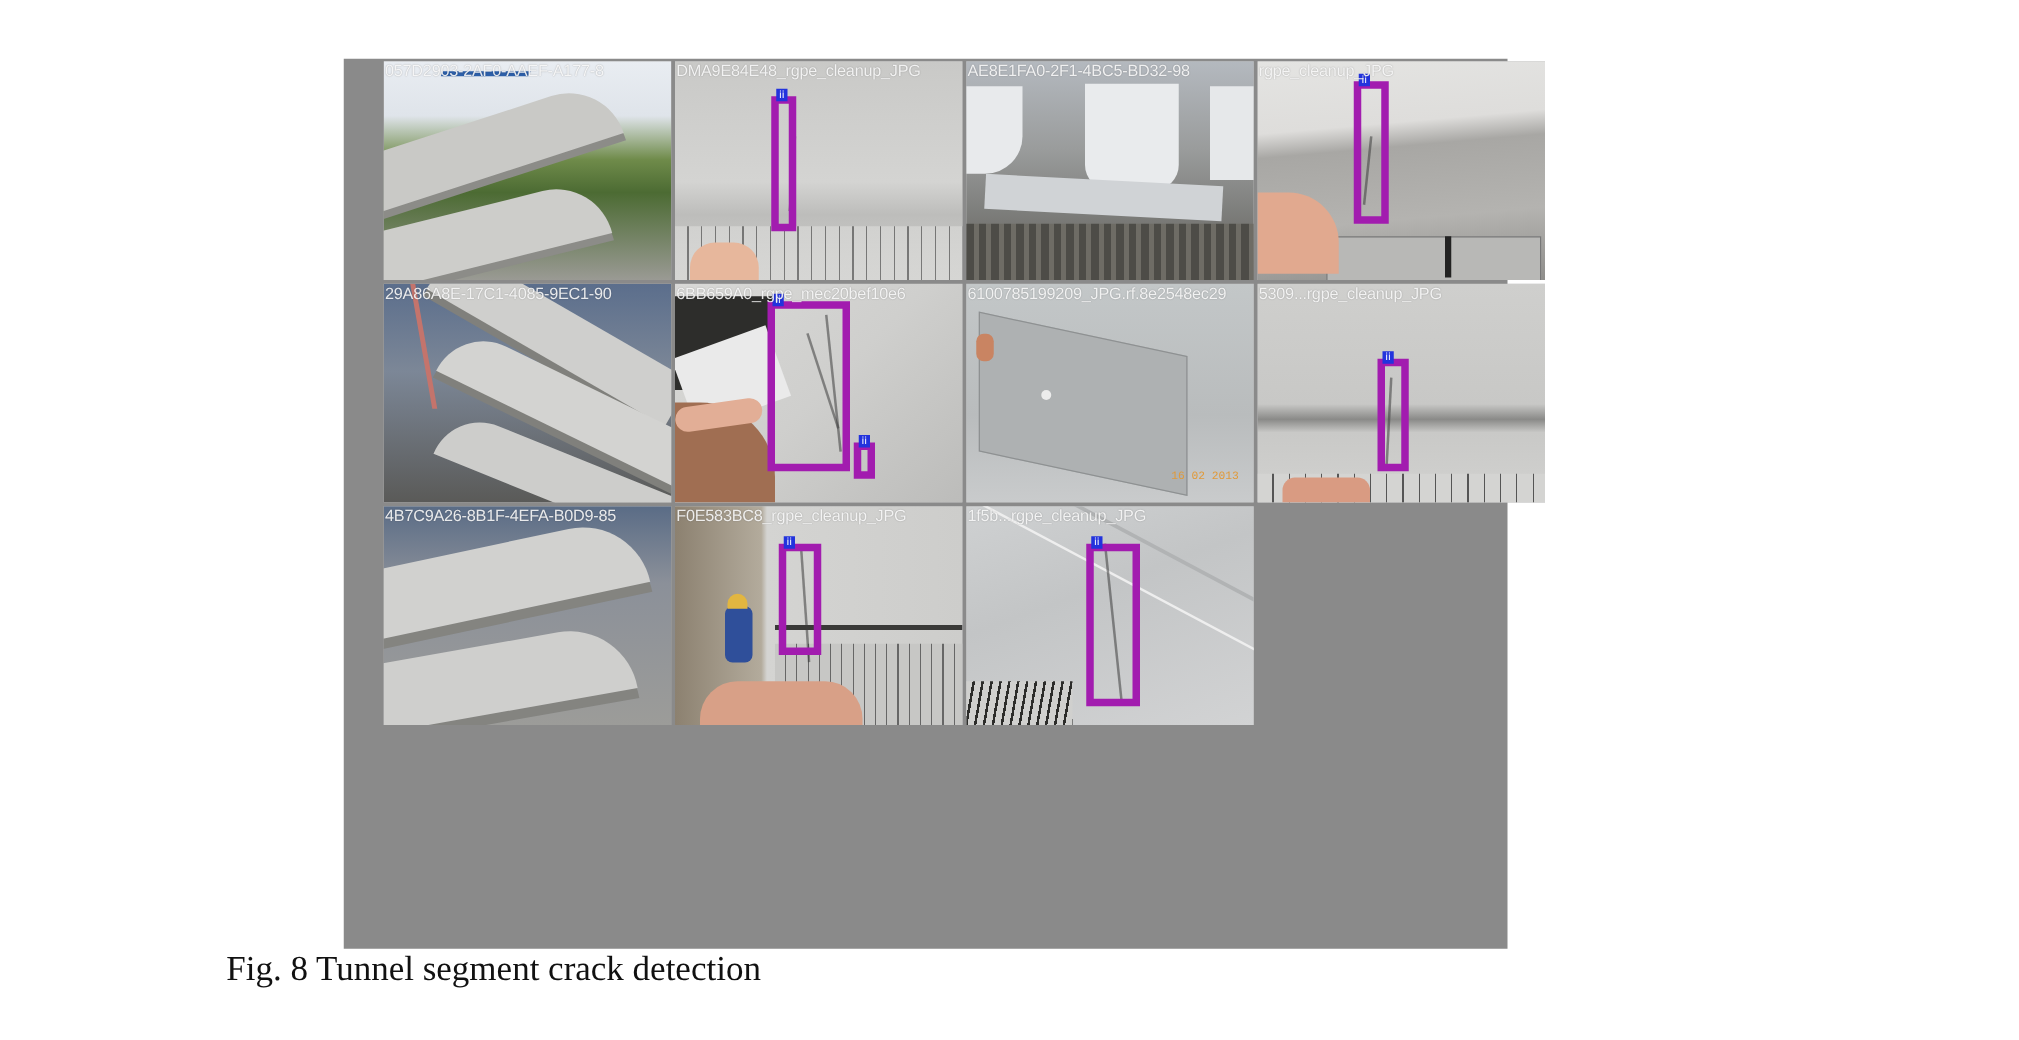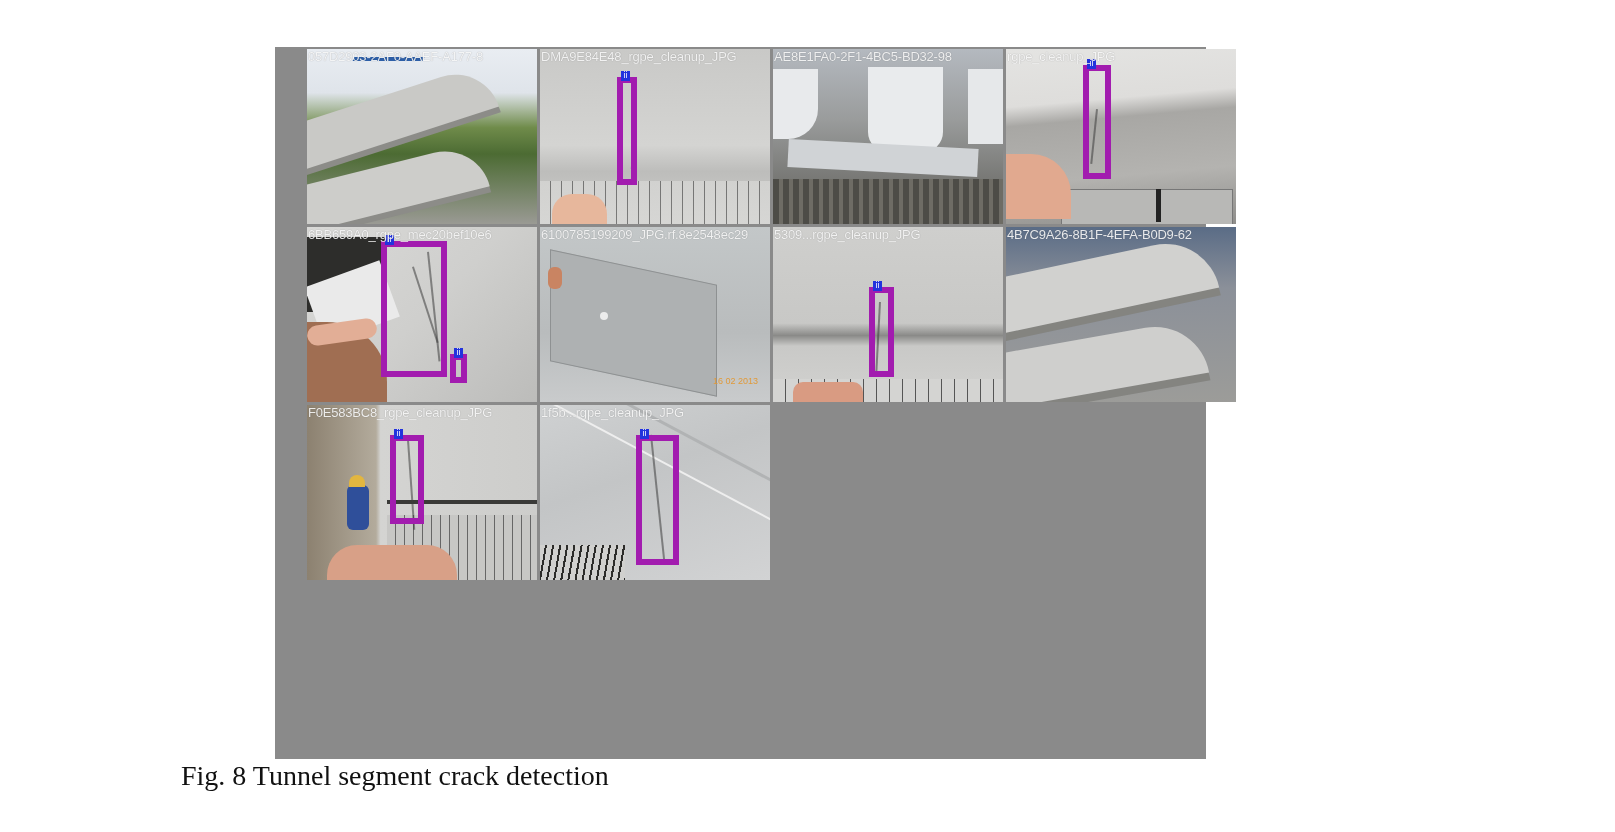--- a/index.html
+++ b/index.html
@@ -6,21 +6,21 @@
   body { width: 1615px; height: 832px; position: relative; overflow: hidden; font-family: "Liberation Sans", sans-serif; }
   .figure { position: absolute; left: 275px; top: 47px; width: 931px; height: 712px; background: #8a8a8a; }
   .grid { position: absolute; left: 2px; top: 2px; display: grid; grid-template-columns: repeat(4, 230px); grid-template-rows: repeat(4, 175px); gap: 3px; margin-left: 30px; }
   .tile { position: relative; width: 230px; height: 175px; overflow: hidden; background: #bdbdbd; }
   .tile .photo { position: absolute; inset: 0; }
   .tile .label { position: absolute; left: 1px; top: 1px; right: 0; font-size: 13px; line-height: 14px; color: rgba(255,255,255,0.88); white-space: nowrap; overflow: hidden; text-shadow: 0 0 1px rgba(0,0,0,0.35); letter-spacing: -0.2px; }
   .bbox { position: absolute; border: 6px solid #a21caf; box-sizing: border-box; }
   .bbox .tag { position: absolute; left: -2px; top: -12px; width: 9px; height: 10px; background: #2233dd; color: #ffffff; font-size: 8px; line-height: 10px; text-align: center; font-family: "DejaVu Sans", sans-serif; }
   .crack { position: absolute; width: 2px; background: rgba(60,60,60,0.55); transform-origin: top left; }
   .caption { position: absolute; left: 181px; top: 760px; font-family: "Liberation Serif", serif; font-size: 28px; color: #111; white-space: nowrap; }
-  .stamp { position: absolute; right: 12px; bottom: 16px; font-size: 9px; color: #e09a3a; font-family: Liberation Sans, sans-serif; }
+  .stamp { position: absolute; right: 12px; bottom: 16px; font-size: 9px; color: #e09a3a; font-family: Liberation Mono, monospace; }
 </style>
 </head>
 <body>
 
 <div class="figure">
   <div class="grid">
 
     <div class="tile">
       <div class="photo" style="background: linear-gradient(180deg,#e9edf2 0%,#dfe4ea 25%,#6f8b4a 45%,#4c6b33 60%,#9a9a94 100%);">
         <div style="position:absolute;left:40px;top:8px;width:70px;height:28px;border-top:4px solid #2d5fa8;transform:skewX(-25deg);"></div>
@@ -63,20 +63,29 @@
         <div style="position:absolute;left:150px;top:140px;width:5px;height:33px;background:#222;"></div>
         <div style="position:absolute;left:0px;top:105px;width:65px;height:65px;background:#e1a98f;border-radius:0 40px 0 0;"></div>
         <div class="crack" style="left:90px;top:60px;height:55px;transform:rotate(6deg);"></div>
       </div>
       <div class="bbox" style="left:77px;top:16px;width:28px;height:114px;">
         <span class="tag">ii</span>
       </div>
       <div class="label">rgpe_cleanup_JPG</div>
     </div>
 
+    <div class="tile">
+      <div class="photo" style="background:linear-gradient(180deg,#5b6e8c 0%,#7c8797 40%,#5a5a58 100%);">
+        <div style="position:absolute;left:0;top:0;width:30px;height:100px;border-right:4px solid #c4746c;transform:skewX(10deg);"></div>
+        <div style="position:absolute;left:30px;top:20px;width:220px;height:42px;background:#cfcfcd;border-radius:90px 0 0 0;transform:rotate(30deg);box-shadow:0 6px 0 #80807c;"></div>
+        <div style="position:absolute;left:40px;top:78px;width:220px;height:42px;background:#d3d3d1;border-radius:90px 0 0 0;transform:rotate(26deg);box-shadow:0 6px 0 #80807c;"></div>
+        <div style="position:absolute;left:40px;top:135px;width:200px;height:40px;background:#cdcdcb;border-radius:90px 0 0 0;transform:rotate(22deg);"></div>
+      </div>
+      <div class="label">29A86A8E-17C1-4085-9EC1-90</div>
+    </div>
 
     <div class="tile">
       <div class="photo" style="background:linear-gradient(135deg,#d9d9d7 0%,#cfcfcd 50%,#bcbcba 100%);">
         <div style="position:absolute;left:0;top:10px;width:80px;height:75px;background:#2d2d2b;"></div>
         <div style="position:absolute;left:5px;top:45px;width:80px;height:60px;background:#eaeaea;transform:rotate(-20deg);"></div>
         <div style="position:absolute;left:0;top:95px;width:80px;height:80px;background:#a06e52;border-radius:0 60px 0 0;"></div>
         <div style="position:absolute;left:0;top:95px;width:70px;height:20px;background:#e2ae96;border-radius:10px;transform:rotate(-8deg);"></div>
         <div class="crack" style="left:120px;top:25px;height:110px;transform:rotate(-6deg);"></div>
         <div class="crack" style="left:105px;top:40px;height:80px;transform:rotate(-18deg);"></div>
       </div>
@@ -109,21 +118,21 @@
         <span class="tag">ii</span>
       </div>
       <div class="label">5309...rgpe_cleanup_JPG</div>
     </div>
 
     <div class="tile">
       <div class="photo" style="background:linear-gradient(180deg,#5a6c86 0%,#8b9099 35%,#9c9c99 100%);">
         <div style="position:absolute;left:-20px;top:30px;width:230px;height:55px;background:#d1d1cf;border-radius:0 110px 0 0;transform:rotate(-12deg);box-shadow:0 8px 0 #848480;"></div>
         <div style="position:absolute;left:-20px;top:110px;width:220px;height:55px;background:#cfcfcd;border-radius:0 110px 0 0;transform:rotate(-10deg);box-shadow:0 8px 0 #848480;"></div>
       </div>
-      <div class="label">4B7C9A26-8B1F-4EFA-B0D9-62</div>
+      <div class="label">4B7C9A26-8B1F-4EFA-B0D9-85</div>
     </div>
 
 
     <div class="tile">
       <div class="photo" style="background:linear-gradient(90deg,#8c8170 0%,#b3ab9c 30%,#d4d4d2 32%,#cdcdcb 100%);">
         <div style="position:absolute;left:80px;top:95px;width:150px;height:4px;background:#3a3a38;"></div>
         <div style="position:absolute;left:80px;top:110px;width:150px;height:65px;background:repeating-linear-gradient(90deg,#c7c7c5 0 8px,#666 8px 9px);"></div>
         <div style="position:absolute;left:40px;top:80px;width:22px;height:45px;background:#2f4f9a;border-radius:6px;"></div>
         <div style="position:absolute;left:42px;top:70px;width:16px;height:12px;background:#e2b640;border-radius:8px 8px 0 0;"></div>
         <div style="position:absolute;left:20px;top:140px;width:130px;height:35px;background:#d8a087;border-radius:30px 30px 0 0;"></div>

